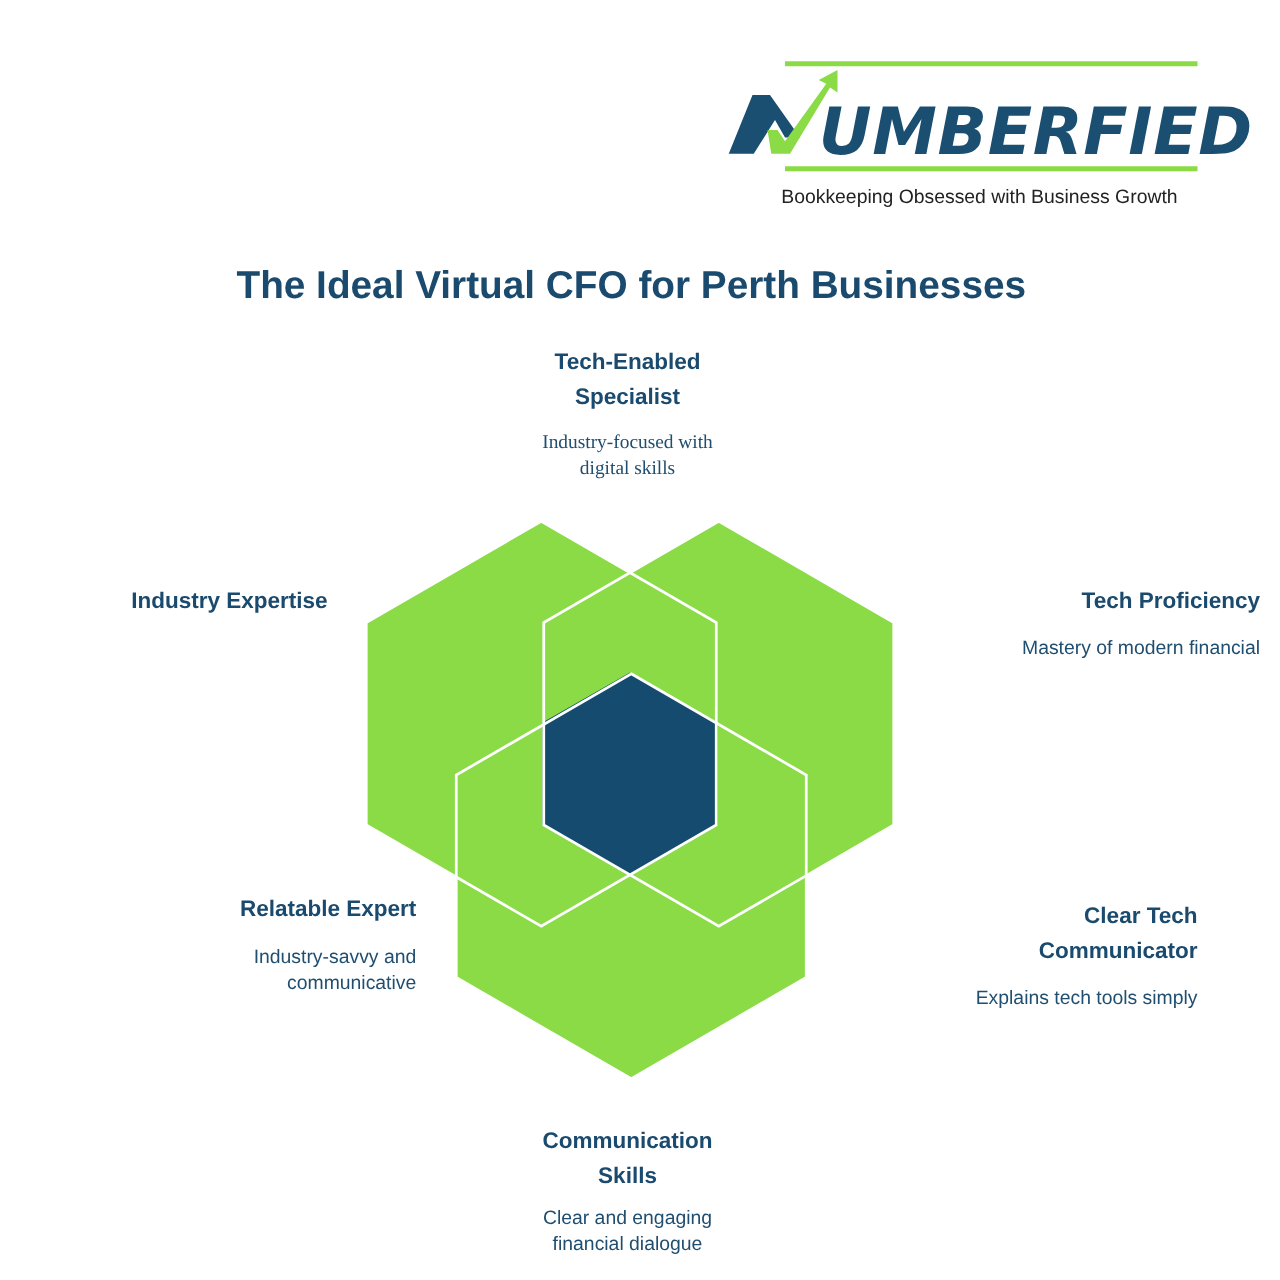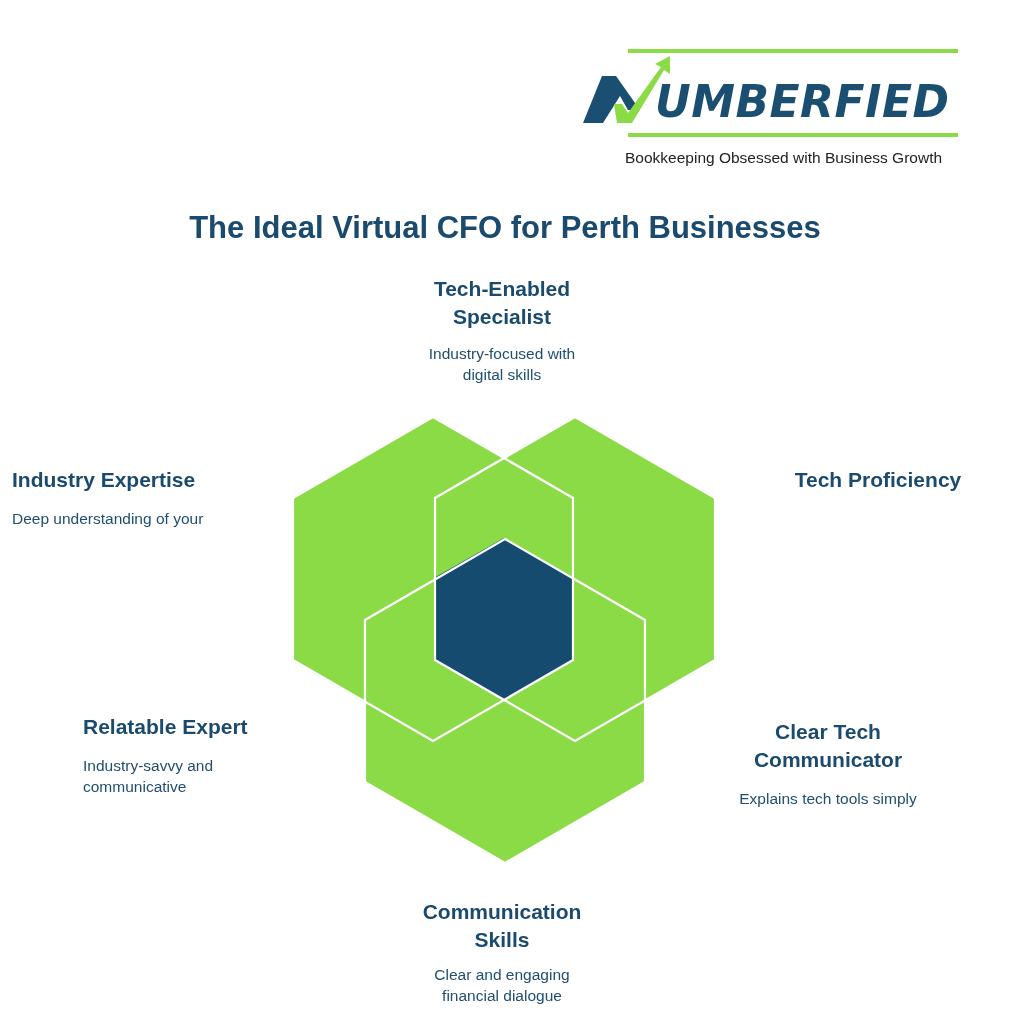--- a/index.html
+++ b/index.html
@@ -1,25 +1,25 @@
 <!DOCTYPE html>
 <html><head>
 <meta charset="utf-8">
 <style>
   html, body { margin: 0; padding: 0; background: #ffffff; }
   body { width: 1024px; height: 1024px; position: relative; overflow: hidden; font-family: "Liberation Sans", sans-serif; }
   .abs { position: absolute; }
-  .logo-wordmark { font-family: "DejaVu Sans", sans-serif; font-weight: 900; font-style: italic; color: #1B4F72; font-size: 44px; letter-spacing: 0.5px; line-height: 1; }
+  .logo-wordmark { font-family: "DejaVu Sans", sans-serif; font-weight: 900; font-style: italic; color: #1B4F72; font-size: 52px; letter-spacing: 0.5px; line-height: 1; }
   .tagline { font-family: "Liberation Sans", sans-serif; color: #222222; font-size: 15.5px; line-height: 1; white-space: nowrap; }
   .title { font-family: "Liberation Sans", sans-serif; font-weight: 700; color: #1A4A6E; font-size: 31px; line-height: 1; white-space: nowrap; text-align: center; }
-  .h { font-family: "Liberation Sans", sans-serif; font-weight: 700; color: #1A4A6E; font-size: 21px; line-height: 28px; }
+  .h { font-family: "Liberation Sans", sans-serif; font-weight: 700; color: #1A4A6E; font-size: 18px; line-height: 28px; }
   .d { font-family: "Liberation Sans", sans-serif; color: #1F4E70; font-size: 15.5px; line-height: 21px; }
   .center { text-align: center; }
-  .right { }
-  .left { text-align: center; }
+  .right { text-align: right; }
+  .left { text-align: right; }
   .line { display: block; white-space: nowrap; }
   svg { position: absolute; left: 0; top: 0; }
 </style>
 </head>
 <body>
 
 <div>
   <svg width="1024" height="200" viewBox="0 0 1024 200">
 
     <rect x="628" y="49" width="330" height="4" fill="#8ADB45"></rect>
@@ -51,40 +51,40 @@
     <polygon points="575,417 715,498 715,660 575,741 435,660 435,498"></polygon>
     <polygon points="505,539 645,620 645,782 505,863 365,782 365,620"></polygon>
   </g>
 </svg>
 
 <div class="abs center" style="left:352px; width:300px; top:275px;">
   <div class="h">
     <span class="line">Tech-Enabled</span>
     <span class="line">Specialist</span>
   </div>
-  <div class="d" style="margin-top:12px;">
+  <div class="d" style="margin-top:12px;font-family:Liberation Serif, serif;">
     <span class="line">Industry-focused with</span>
     <span class="line">digital skills</span>
   </div>
 </div>
 
 <div class="abs right" style="left:12px; width:250px; top:466px;">
   <div class="h">
     <span class="line">Industry Expertise</span>
   </div>
   <div class="d" style="margin-top:14px;">
-    <span class="line">Deep understanding of your</span>
   </div>
 </div>
 
 <div class="abs left" style="left:748px; width:260px; top:466px;">
   <div class="h">
     <span class="line">Tech Proficiency</span>
   </div>
   <div class="d" style="margin-top:14px;">
+    <span class="line">Mastery of modern financial</span>
   </div>
 </div>
 
 <div class="abs right" style="left:83px; width:250px; top:713px;">
   <div class="h">
     <span class="line">Relatable Expert</span>
   </div>
   <div class="d" style="margin-top:14px;">
     <span class="line">Industry-savvy and</span>
     <span class="line">communicative</span>

